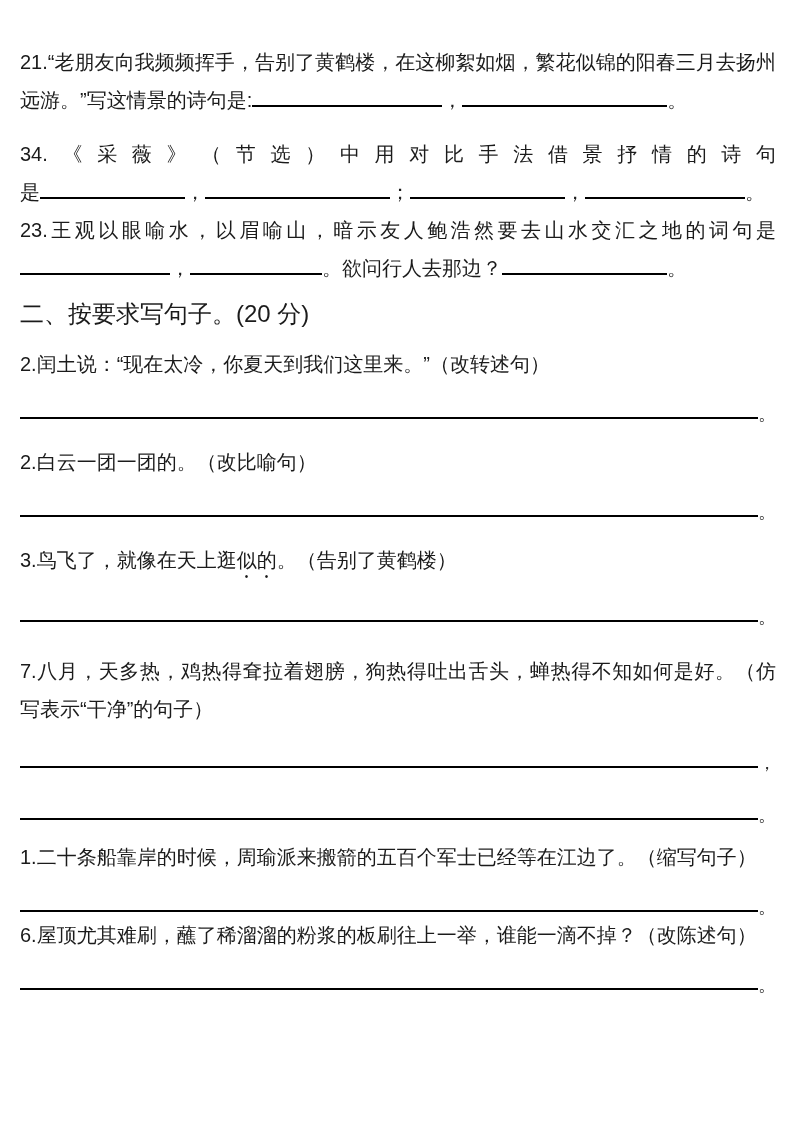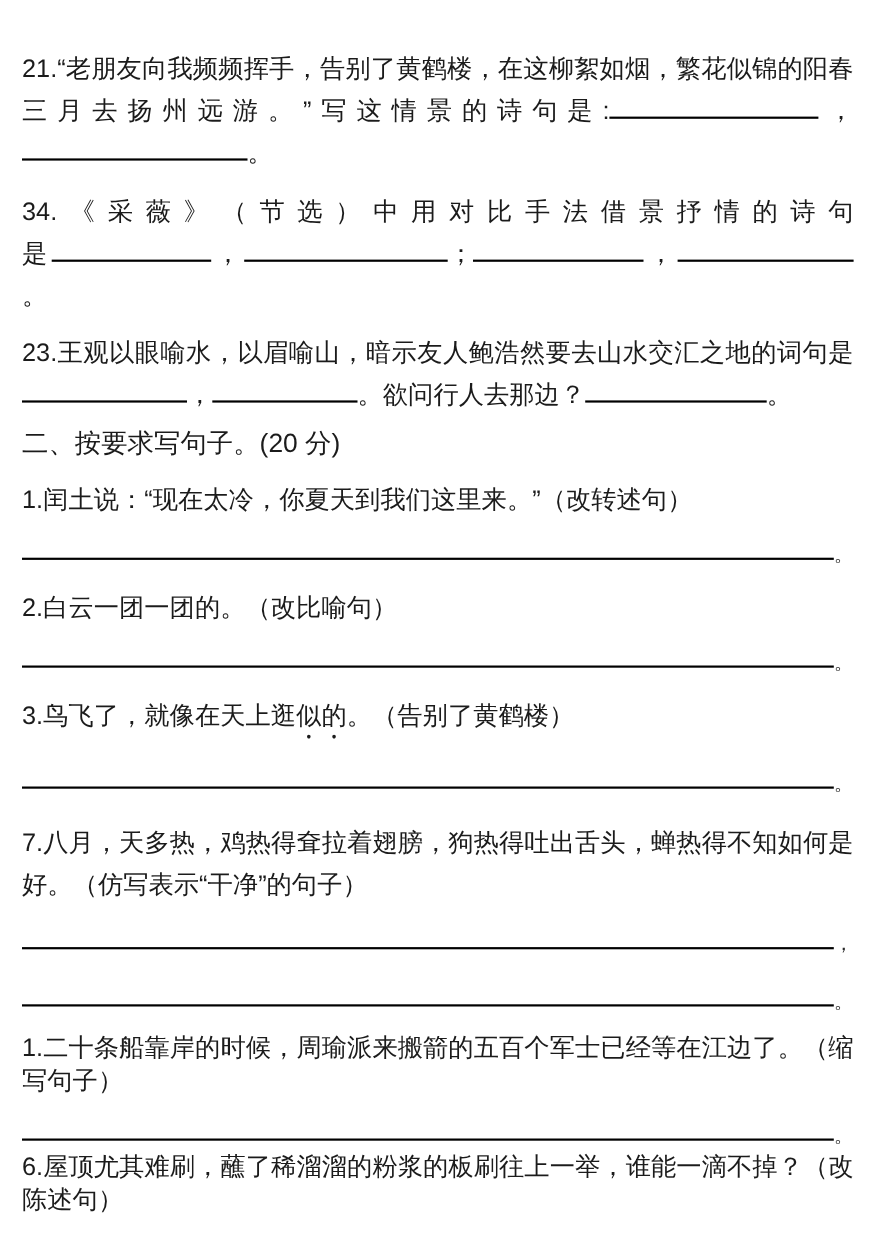--- a/index.html
+++ b/index.html
@@ -9,21 +9,21 @@
     height: 1122px;
     background: #ffffff;
     color: #1b1b1b;
     font-family: "Liberation Sans", "DejaVu Sans", sans-serif;
     overflow: hidden;
   }
   .page { width: 793px; height: 1122px; padding: 43px 17px 0 20px; }
 
   .q-text {
     margin: 0;
-    font-size: 23px;
+    font-size: 20px;
     line-height: 38px;
     text-align: justify;
     word-break: break-all;
   }
   .lh30 { line-height: 30px; }
   .justify-full { text-align-last: justify; }
 
   .blank {
     display: inline-block;
     height: 3px;
@@ -56,26 +56,26 @@
 
 <div class="page">
 
   <p class="q-text"><span>21.“老朋友向我频频挥手，告别了黄鹤楼，在这柳絮如烟，繁花似锦的阳春三月去扬州远游。”写这情景的诗句是:</span><span class="blank" style="width:190px"></span><span>，</span><span class="blank" style="width:205px"></span><span>。</span></p>
 
   <div style="margin-top:16px">
     <p class="q-text justify-full">34.《采薇》（节选）中用对比手法借景抒情的诗句</p>
     <p class="q-text"><span>是</span><span class="blank" style="width:145px"></span><span>，</span><span class="blank" style="width:185px"></span><span>；</span><span class="blank" style="width:155px"></span><span>，</span><span class="blank" style="width:160px"></span><span>。</span></p>
   </div>
 
-  <p class="q-text" style="margin-top:14px"><span>23.王观以眼喻水，以眉喻山，暗示友人鲍浩然要去山水交汇之地的词句是</span><span class="blank" style="width:150px"></span><span>，</span><span class="blank" style="width:132px"></span><span>。</span><span>欲问行人去那边？</span><span class="blank" style="width:165px"></span><span>。</span></p>
+  <p class="q-text" style="margin-top:0"><span>23.王观以眼喻水，以眉喻山，暗示友人鲍浩然要去山水交汇之地的词句是</span><span class="blank" style="width:150px"></span><span>，</span><span class="blank" style="width:132px"></span><span>。</span><span>欲问行人去那边？</span><span class="blank" style="width:165px"></span><span>。</span></p>
 
   <p class="heading">二、按要求写句子。(20 分)</p>
 
   <div style="margin-top:20px">
-    <p class="q-text lh30">1.闰土说：“现在太冷，你夏天到我们这里来。”（改转述句）</p>
+    <p class="q-text lh30">2.闰土说：“现在太冷，你夏天到我们这里来。”（改转述句）</p>
     <div class="answer-row">
       <div class="answer-rule"></div>
       <span class="answer-punct">。</span>
     </div>
   </div>
 
   <div style="margin-top:28px">
     <p class="q-text lh30">2.白云一团一团的。（改比喻句）</p>
     <div class="answer-row">
       <div class="answer-rule"></div>

